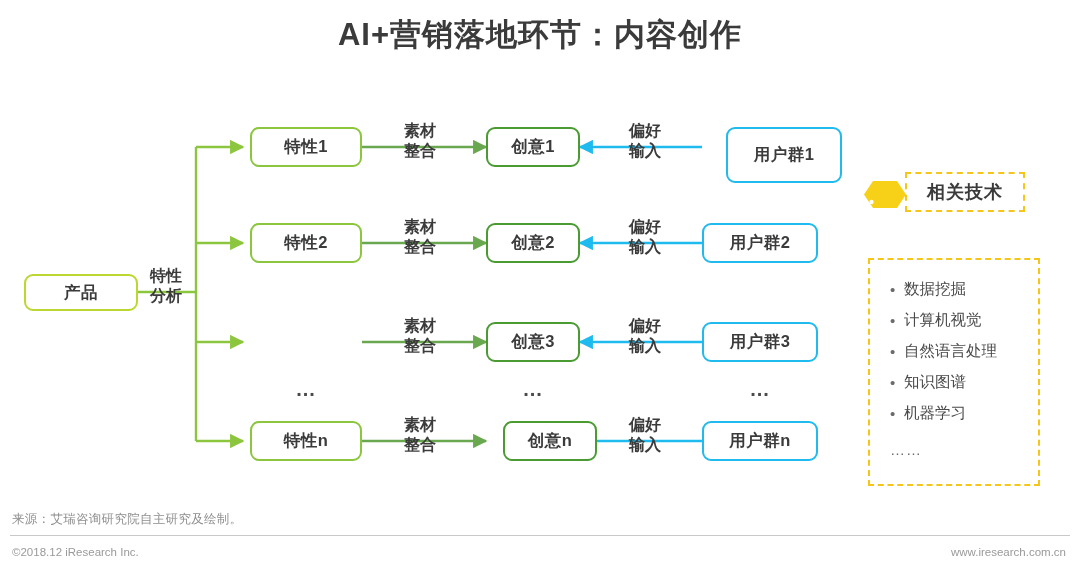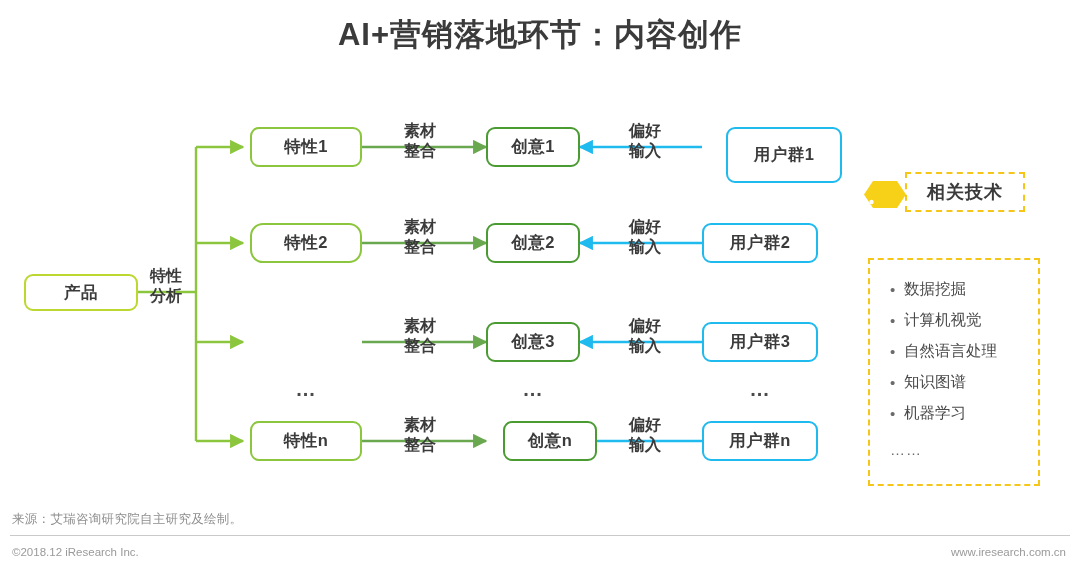--- a/index.html
+++ b/index.html
@@ -178,21 +178,21 @@
     <span>创意1</span>
   </div>
   <div class="edge-label" style="left:617px;top:121px;width:56px;">
     <span>偏好</span>
     <span>输入</span>
   </div>
   <div class="node user" style="left:702px;top:127px;width:116px;height:56px;margin-left:24px;">
     <span>用户群1</span>
   </div>
 
-  <div class="node feature" style="left:250px;top:223px;width:112px;height:40px;border-radius:13px;">
+  <div class="node feature" style="left:250px;top:223px;width:112px;height:40px;">
     <span>特性2</span>
   </div>
   <div class="edge-label" style="left:392px;top:217px;width:56px;">
     <span>素材</span>
     <span>整合</span>
   </div>
   <div class="node idea" style="left:486px;top:223px;width:94px;height:40px;">
     <span>创意2</span>
   </div>
   <div class="edge-label" style="left:617px;top:217px;width:56px;">

